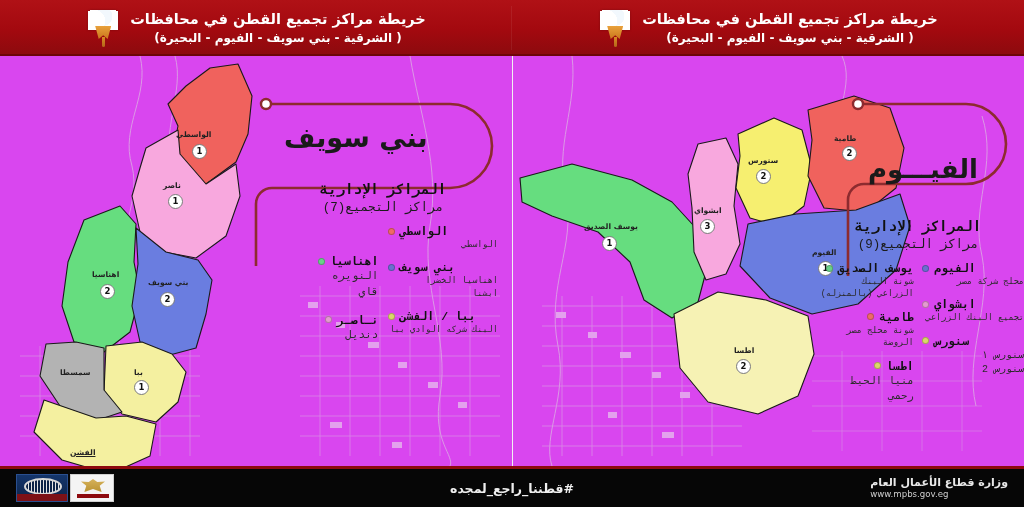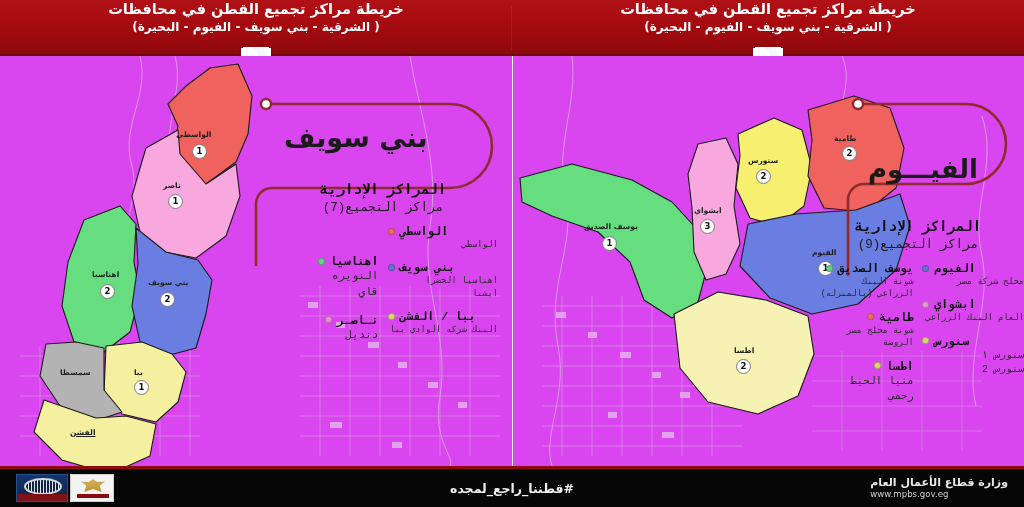--- a/index.html
+++ b/index.html
@@ -14,22 +14,22 @@
 
   
   .header {
     position:absolute; left:0; top:0; width:1024px; height:56px;
     background:linear-gradient(180deg,#b01116 0%,#a3090f 55%,#8d0a0e 100%);
     border-bottom:2px solid #6d0508;
     display:flex;
   }
   .header-half {
     position:relative; width:512px; height:56px;
-    display:flex; align-items:center; 
-    gap:10px; direction:rtl;flex-direction:column;
+    display:flex; align-items:center; justify-content:center;
+    gap:10px; direction:rtl;
   }
   .header-half + .header-half::before{
     content:""; position:absolute; right:0; top:6px; bottom:6px; width:1px;
     background:rgba(255,255,255,0.07);
   }
   .header-text { text-align:center; color:#fff; line-height:1.25; }
   .header-title-1 { font-size:14.5px; font-weight:bold; letter-spacing:.2px; }
   .header-title-2 { font-size:12px; font-weight:bold; margin-top:2px; }
   .cotton-icon { width:34px; height:40px; position:relative; flex:none; }
   .cotton-icon .boll {
@@ -241,21 +241,21 @@
       <div class="map-label" style="left:92px;top:214px;">اهناسيا</div>
       <div class="num-badge" style="left:100px;top:228px;">2</div>
 
       <div class="map-label" style="left:148px;top:222px;">بني سويف</div>
       <div class="num-badge" style="left:160px;top:236px;">2</div>
 
       <div class="map-label" style="left:134px;top:312px;">ببا</div>
       <div class="num-badge" style="left:134px;top:324px;">1</div>
 
       <div class="map-label" style="left:60px;top:312px;">سمسطا</div>
-      <div class="map-label" style="left:70px;top:372px;text-decoration:underline;">الفشن</div>
+      <div class="map-label" style="left:70px;top:392px;text-decoration:underline;">الفشن</div>
 
       <div class="callout" style="left:250px;top:30px;width:262px;height:180px;">
         <svg viewBox="0 0 262 180" style="position:absolute;inset:0">
           <path d="M22 18 H200 A42 42 0 0 1 200 102 H22 A16 16 0 0 0 6 118 V180" fill="none" stroke="#8d2b2f" stroke-width="2.6" stroke-linecap="round"></path>
           <circle cx="16" cy="18" r="5" fill="#ffffff" stroke="#8d2b2f" stroke-width="2.4"></circle>
         </svg>
         <div class="title" style="left:34px;top:36px;font-size:27px;letter-spacing:1px;">بني سويف</div>
       </div>
 
       <div class="legend" style="left:268px;top:125px;width:230px;">
@@ -407,21 +407,21 @@
                 <span class="dot" style="background:#6a6fd0"></span>
               </div>
               <div class="li-sub">محلج شركة مصر</div>
             </div>
 
             <div class="legend-item">
               <div class="li-head">
                 <span class="li-name">ابشواي</span>
                 <span class="dot" style="background:#e49ad0"></span>
               </div>
-              <div class="li-sub">العام البنك الزراعي</div>
+              <div class="li-sub">تجميع البنك الزراعي</div>
             </div>
 
             <div class="legend-item">
               <div class="li-head">
                 <span class="li-name">سنورس</span>
                 <span class="dot" style="background:#dbd96a"></span>
               </div>
               <div class="li-sub" style="font-size:10px">
                 <div>سنورس ١</div>
                 <div>سنورس 2</div>

